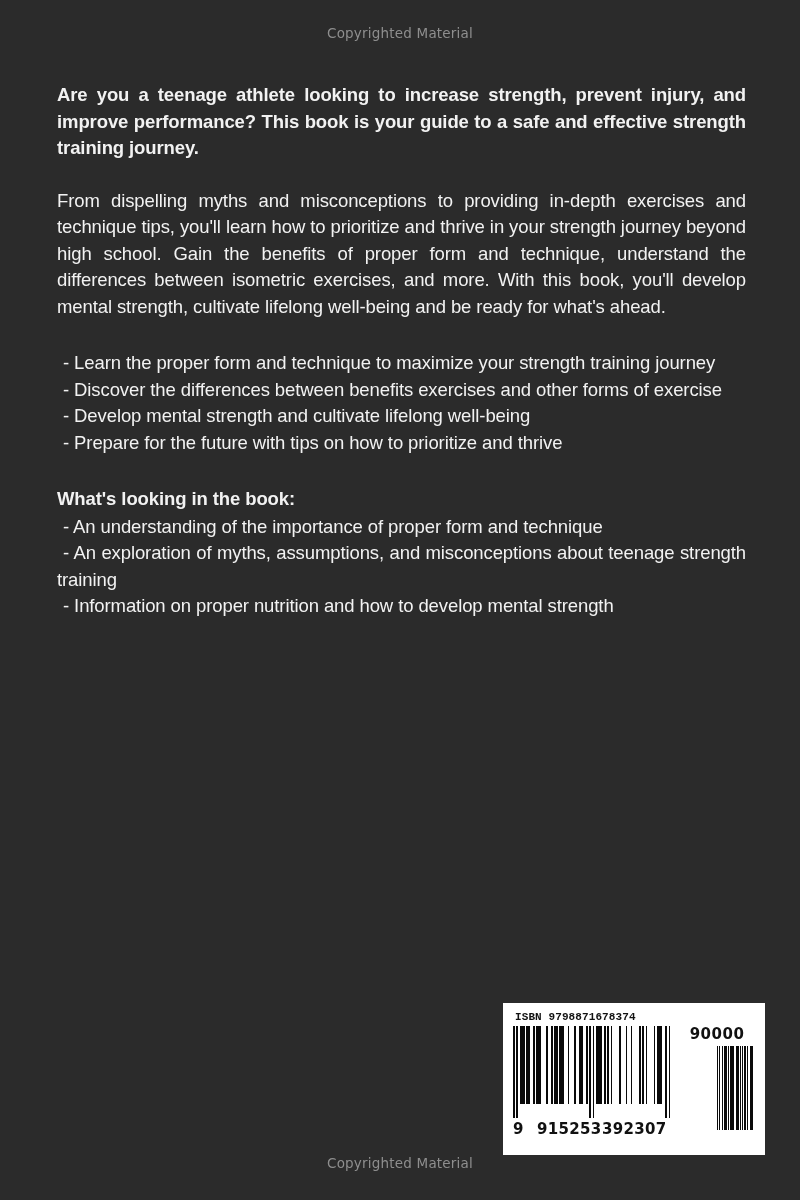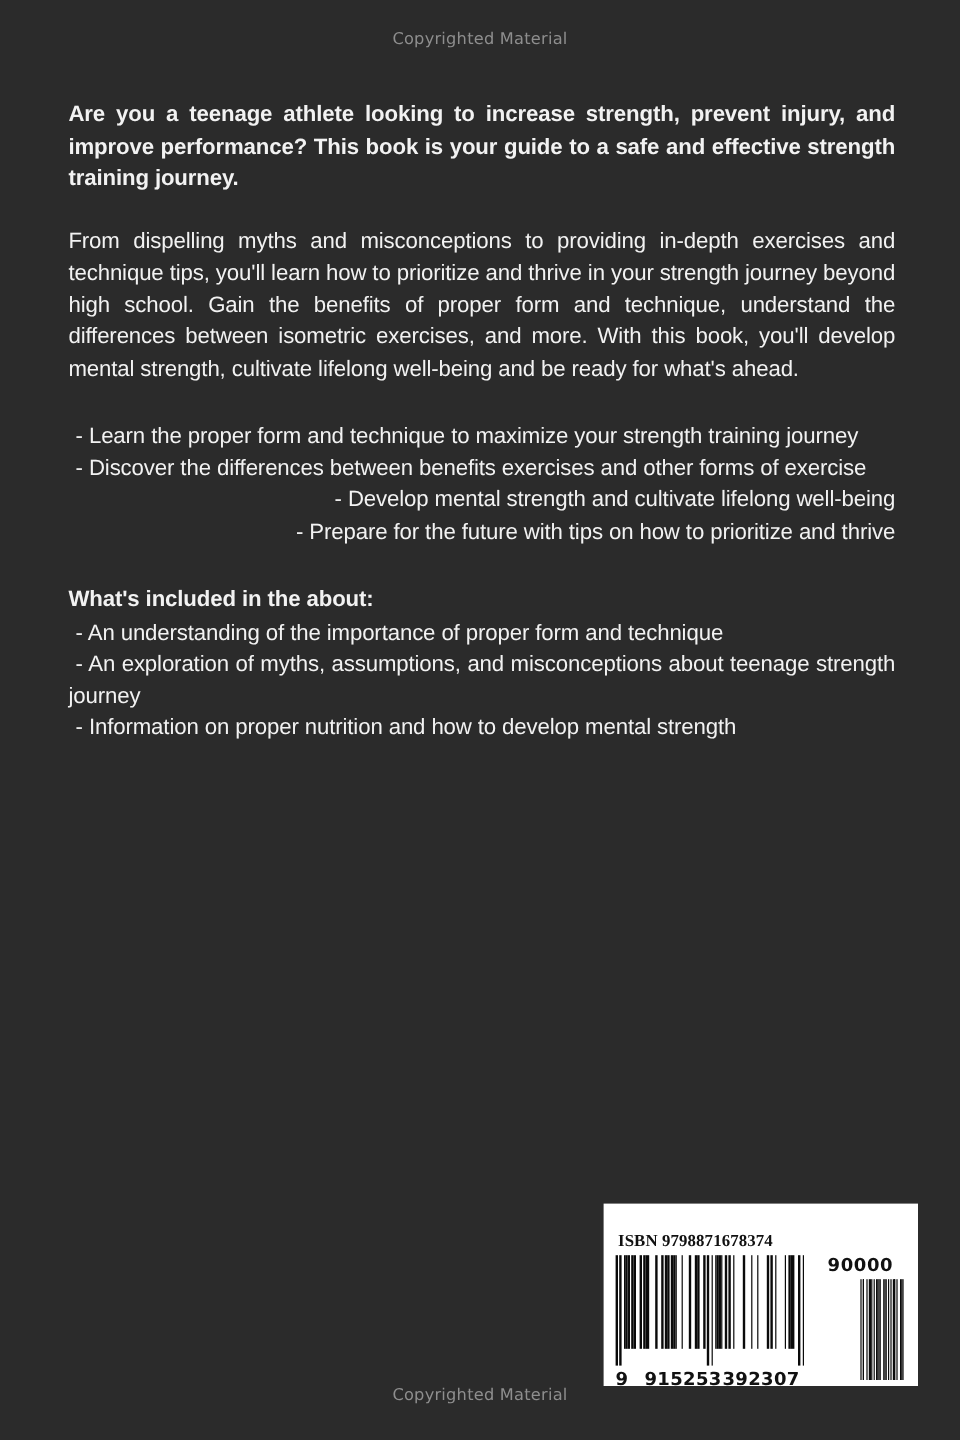--- a/index.html
+++ b/index.html
@@ -86,40 +86,40 @@
     margin: 0;
     padding: 0;
     letter-spacing: -0.1px;
     text-indent: 6px;
   }
   .bullet-list li.justified {
     text-align: justify;
     text-justify: inter-word;
   }
   .bullet-list li.plain {
-    text-align: right;
+    text-align: left;
   }
 
   
   .barcode-panel {
     position: absolute;
     left: 503px;
     top: 1003px;
     width: 262px;
     height: 152px;
     background: #ffffff;
     box-sizing: border-box;
     padding: 8px 10px 4px 10px;
   }
   .isbn-label {
-    font-family: Liberation Serif, serif;
-    font-size: 14px;
+    font-family: Liberation Mono, monospace;
+    font-size: 11px;
     color: #111;
     letter-spacing: 0.1px;
-    margin: 16px 0 3px 2px;
+    margin: 0 0 3px 2px;
     font-weight: bold;
     white-space: nowrap;
   }
   .barcode-row {
     position: relative;
     display: flex;
     align-items: flex-start;
     gap: 10px;
     height: 112px;
   }
@@ -195,24 +195,24 @@
     <div class="section">
       <ul class="bullet-list">
         <li class="justified">- Learn the proper form and technique to maximize your strength training journey</li>
         <li class="justified">- Discover the differences between benefits exercises and other forms of exercise</li>
         <li class="plain">- Develop mental strength and cultivate lifelong well-being</li>
         <li class="plain">- Prepare for the future with tips on how to prioritize and thrive</li>
       </ul>
     </div>
 
     <div class="section">
-      <div class="section-heading">What's included in the about:</div>
+      <div class="section-heading">What's looking in the book:</div>
       <ul class="bullet-list">
         <li class="justified">- An understanding of the importance of proper form and technique</li>
-        <li class="justified">- An exploration of myths, assumptions, and misconceptions about teenage strength journey</li>
+        <li class="justified">- An exploration of myths, assumptions, and misconceptions about teenage strength training</li>
         <li class="justified">- Information on proper nutrition and how to develop mental strength</li>
       </ul>
     </div>
 
   </div>
 
   <div class="barcode-panel">
     <div class="isbn-label">ISBN 9798871678374</div>
 
     <div class="barcode-row">

